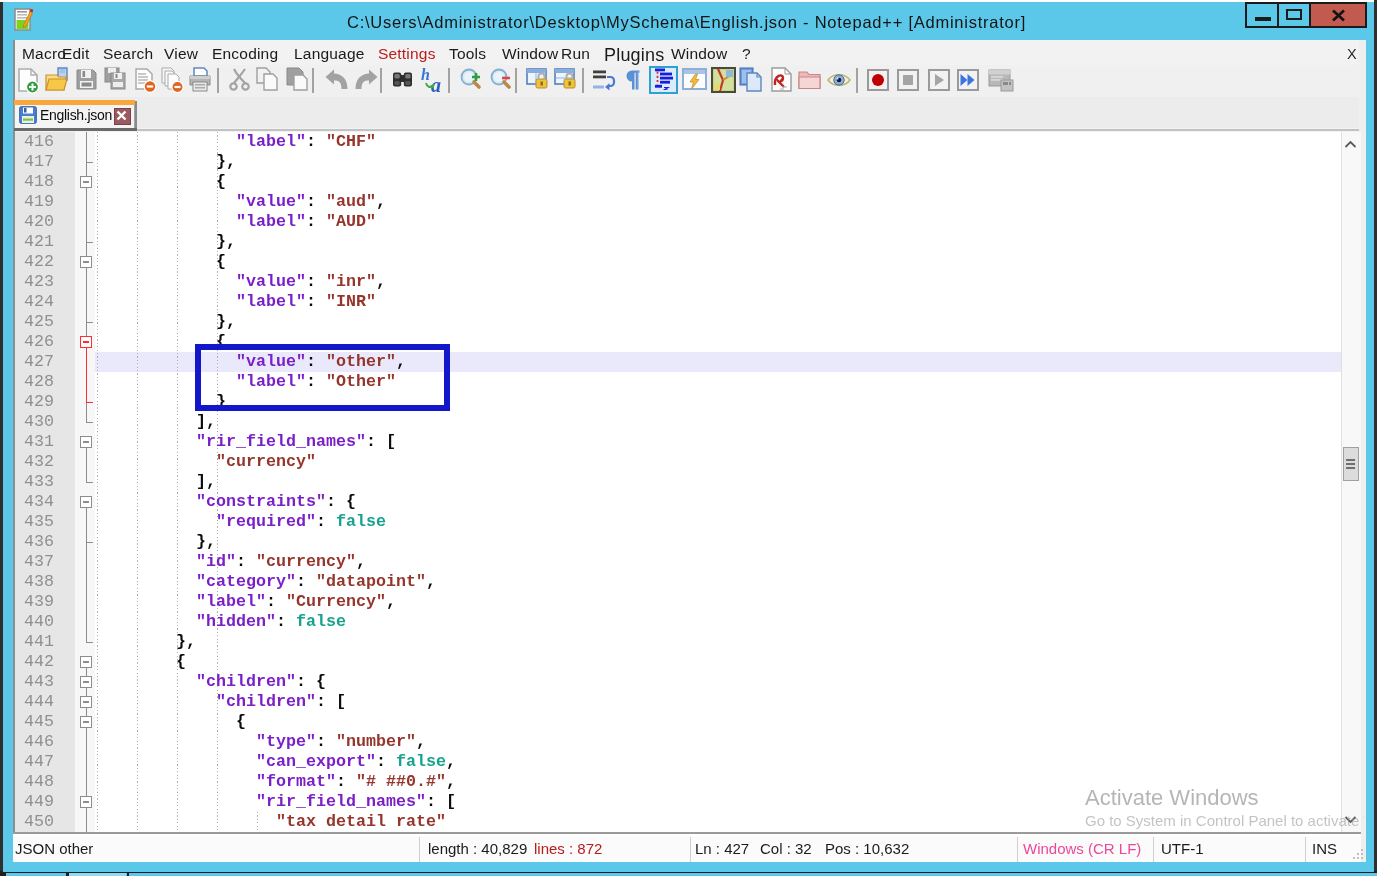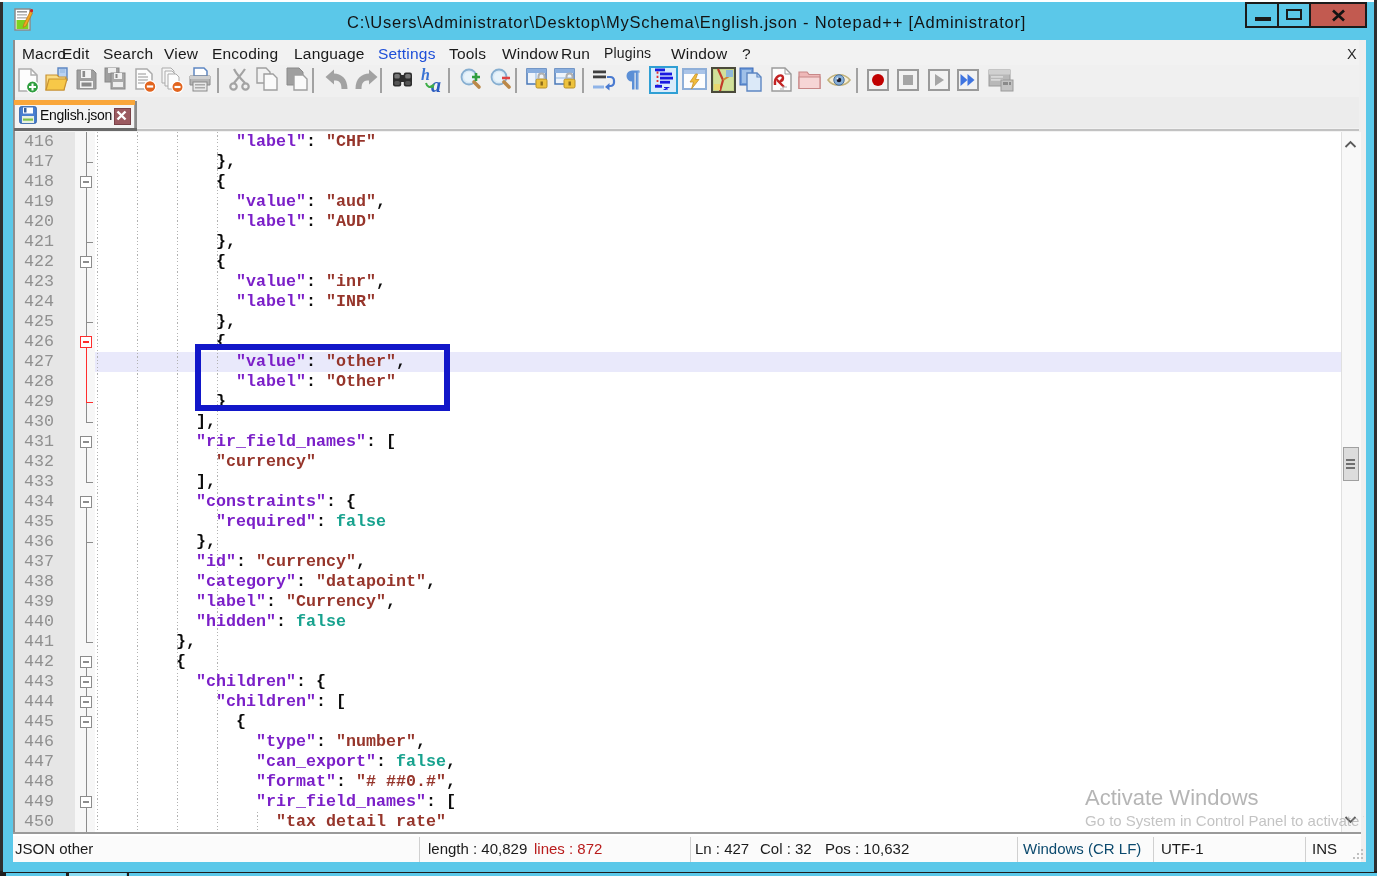--- a/index.html
+++ b/index.html
@@ -49,25 +49,25 @@
 <div class="abs" style="left:1359px;top:40px;width:6.5px;height:822px;background:#efefef"></div>
 
 <div class="abs" style="left:15px;top:40px;width:1344px;height:2px;background:#fafafa"></div>
 <div class="abs" style="left:15px;top:40px;width:1344px;height:25px;background:#f2f2f2"></div>
 <span style="position:absolute;left:22px;top:45px;font-size:15.5px;letter-spacing:0.2px;color:#1a1a1a">Macro</span>
 <span style="position:absolute;left:62px;top:45px;font-size:15.5px;letter-spacing:0.2px;color:#1a1a1a">Edit</span>
 <span style="position:absolute;left:103px;top:45px;font-size:15.5px;letter-spacing:0.2px;color:#1a1a1a">Search</span>
 <span style="position:absolute;left:164px;top:45px;font-size:15.5px;letter-spacing:0.2px;color:#1a1a1a">View</span>
 <span style="position:absolute;left:212px;top:45px;font-size:15.5px;letter-spacing:0.2px;color:#1a1a1a">Encoding</span>
 <span style="position:absolute;left:294px;top:45px;font-size:15.5px;letter-spacing:0.2px;color:#1a1a1a">Language</span>
-<span style="position:absolute;left:378px;top:45px;font-size:15.5px;letter-spacing:0.2px;color:#1d4ed8">Settings</span>
+<span style="position:absolute;left:378px;top:45px;font-size:15.5px;letter-spacing:0.2px;color:#b91c1c">Settings</span>
 <span style="position:absolute;left:449px;top:45px;font-size:15.5px;letter-spacing:0.2px;color:#1a1a1a">Tools</span>
 <span style="position:absolute;left:502px;top:45px;font-size:15.5px;letter-spacing:0.2px;color:#1a1a1a">Window</span>
 <span style="position:absolute;left:561px;top:45px;font-size:15.5px;letter-spacing:0.2px;color:#1a1a1a">Run</span>
-<span style="position:absolute;left:604px;top:45px;font-size:14px;letter-spacing:0.2px;color:#1a1a1a">Plugins</span>
+<span style="position:absolute;left:604px;top:45px;font-size:18px;letter-spacing:0.2px;color:#1a1a1a">Plugins</span>
 <span style="position:absolute;left:671px;top:45px;font-size:15.5px;letter-spacing:0.2px;color:#1a1a1a">Window</span>
 <span style="position:absolute;left:742px;top:45px;font-size:15.5px;letter-spacing:0.2px;color:#1a1a1a">?</span>
 <span style="position:absolute;left:1347px;top:46px;font-size:14.5px;color:#2a2a2a">X</span>
 
 <div class="abs" style="left:15px;top:65px;width:1344px;height:32px;background:#f0f0f0"></div>
 <div style="position:absolute;left:217px;top:68px;width:1.6px;height:25px;background:#a2a2a2"></div>
 <div style="position:absolute;left:312px;top:68px;width:1.6px;height:25px;background:#a2a2a2"></div>
 <div style="position:absolute;left:380px;top:68px;width:1.6px;height:25px;background:#a2a2a2"></div>
 <div style="position:absolute;left:448px;top:68px;width:1.6px;height:25px;background:#a2a2a2"></div>
 <div style="position:absolute;left:515px;top:68px;width:1.6px;height:25px;background:#a2a2a2"></div>
@@ -392,21 +392,21 @@
 <div class="abs" style="left:13px;top:832px;width:1348px;height:2px;background:#9a9a9a"></div>
 <div class="abs" style="left:13px;top:834px;width:1348px;height:2px;background:#ffffff"></div>
 
 <div class="abs" style="left:13px;top:836px;width:1348px;height:26px;background:#fbfbfb"></div>
 <span style="position:absolute;left:15px;top:839.5px;font-size:15px;color:#1b1b1b">JSON other</span>
 <span style="position:absolute;left:428px;top:839.5px;font-size:15px;color:#1b1b1b">length : 40,829</span>
 <span style="position:absolute;left:534px;top:839.5px;font-size:15px;color:#b91c1c">lines : 872</span>
 <span style="position:absolute;left:695px;top:839.5px;font-size:15px;color:#1b1b1b">Ln : 427</span>
 <span style="position:absolute;left:760px;top:839.5px;font-size:15px;color:#1b1b1b">Col : 32</span>
 <span style="position:absolute;left:825px;top:839.5px;font-size:15px;color:#1b1b1b">Pos : 10,632</span>
-<span style="position:absolute;left:1023px;top:839.5px;font-size:15px;color:#0c4a6e">Windows (CR LF)</span>
+<span style="position:absolute;left:1023px;top:839.5px;font-size:15px;color:#ec4899">Windows (CR LF)</span>
 <span style="position:absolute;left:1161px;top:839.5px;font-size:15px;color:#1b1b1b">UTF-1</span>
 <span style="position:absolute;left:1312px;top:839.5px;font-size:15px;color:#1b1b1b">INS</span>
 <div style="position:absolute;left:419px;top:837px;width:1px;height:25px;background:#d0d0d0"></div>
 <div style="position:absolute;left:690px;top:837px;width:1px;height:25px;background:#d0d0d0"></div>
 <div style="position:absolute;left:1017px;top:837px;width:1px;height:25px;background:#d0d0d0"></div>
 <div style="position:absolute;left:1153px;top:837px;width:1px;height:25px;background:#d0d0d0"></div>
 <div style="position:absolute;left:1305px;top:837px;width:1px;height:25px;background:#d0d0d0"></div>
 <svg class="abs" style="left:1349px;top:845px" width="16" height="16" viewBox="0 0 16 16">
 <g fill="#c0c0c0">
       <rect x="12" y="12" width="2" height="2"></rect>

